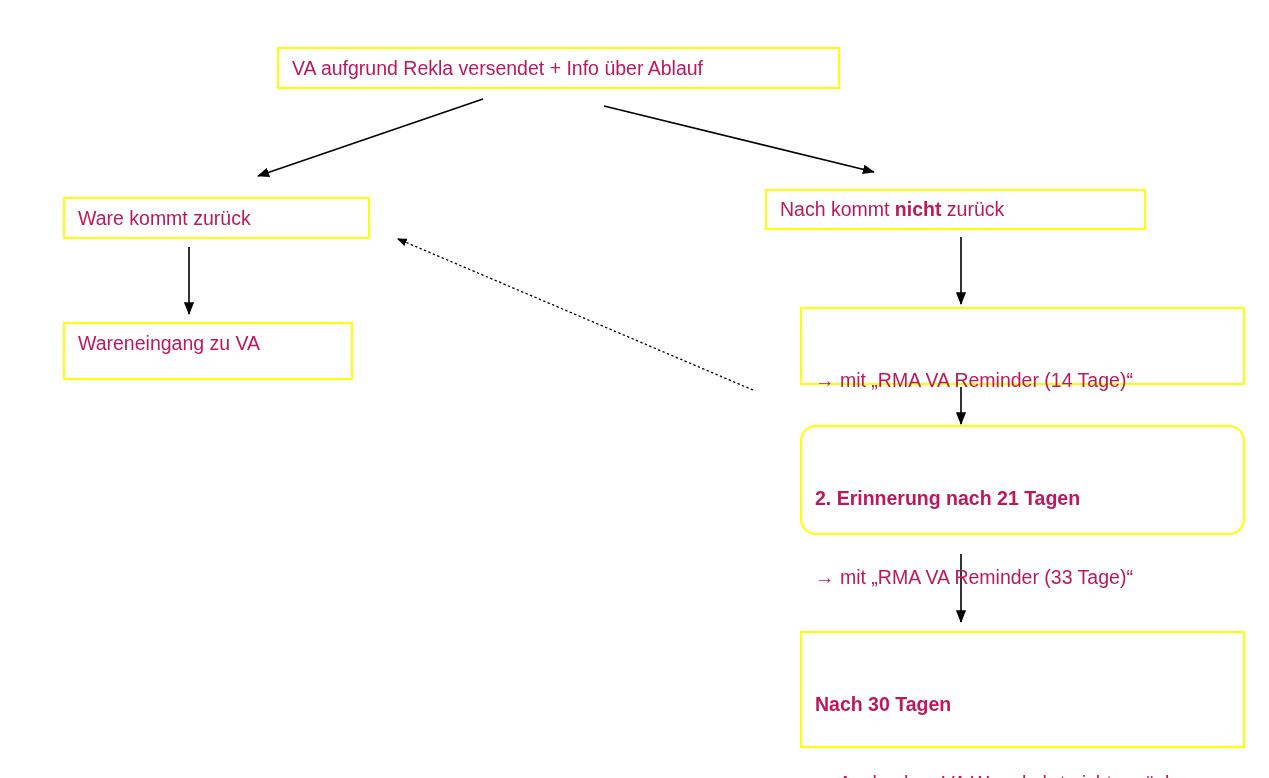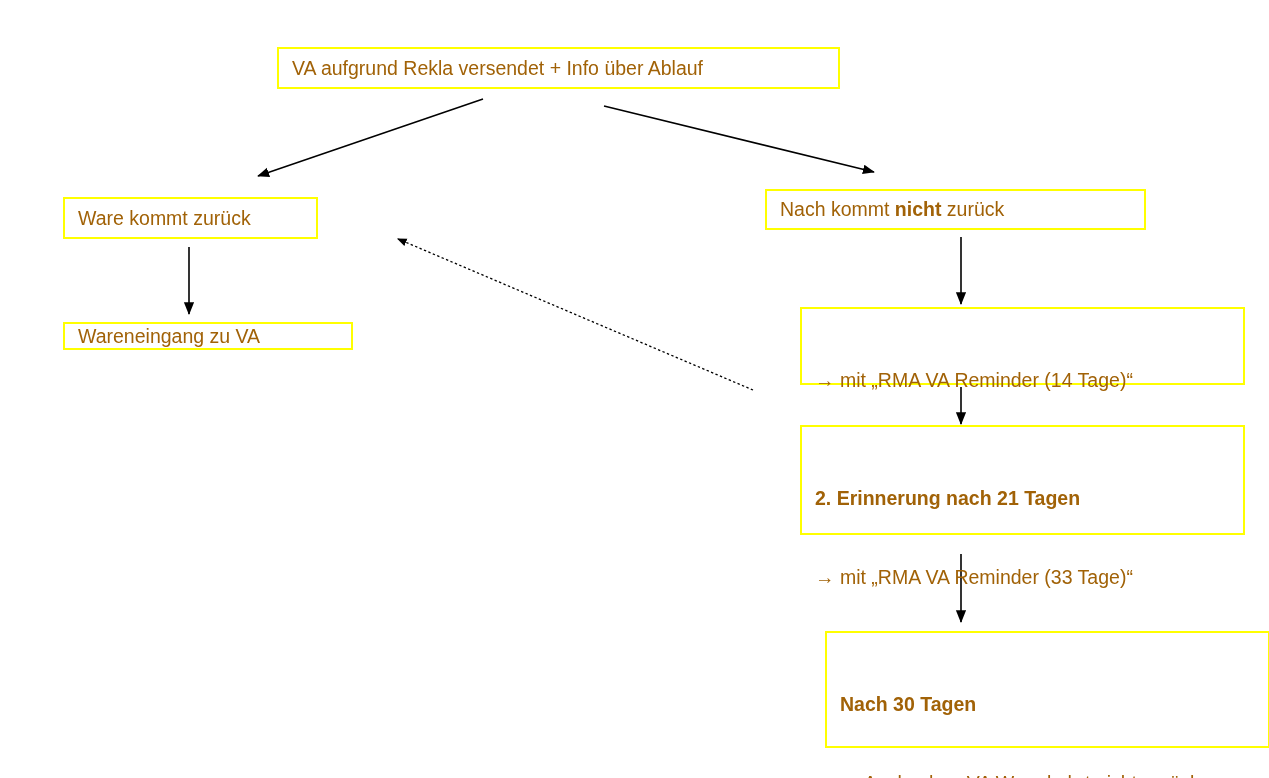--- a/index.html
+++ b/index.html
@@ -13,21 +13,21 @@
     height: 778px;
     background: #ffffff;
     overflow: hidden;
     font-family: "Liberation Sans", sans-serif;
   }
   .node {
     position: absolute;
     box-sizing: border-box;
     border: 2px solid #FFFF00;
     background: #ffffff;
-    color: #a16207;
+    color: #be185d;
     font-size: 19.5px;
     line-height: 1.34;
     padding: 6px 12px 6px 13px;
     white-space: pre-wrap;
   }
   .node .ln { display: block; }
   .node b { font-weight: bold; }
   .arrow-layer {
     position: absolute;
     left: 0; top: 0;
@@ -64,39 +64,39 @@
 
     <line x1="961" y1="554" x2="961" y2="622" stroke="#000000" stroke-width="1.6" marker-end="url(#ah)"></line>
 
     <line x1="753" y1="390" x2="398" y2="239" stroke="#000000" stroke-width="1.3" stroke-dasharray="2.4,2.4" marker-end="url(#ahd)"></line>
   </svg>
 
   <div class="node" style="left:277px; top:47px; width:563px; height:42px; display:flex; align-items:center;">
     <span class="ln">VA aufgrund Rekla versendet + Info über Ablauf</span>
   </div>
 
-  <div class="node" style="left:63px; top:197px; width:255px; height:42px; display:flex; align-items:center;">
+  <div class="node" style="left:63px; top:197px; width:307px; height:42px; display:flex; align-items:center;">
     <span class="ln">Ware kommt zurück</span>
   </div>
 
-  <div class="node" style="left:63px; top:322px; width:290px; height:28px; display:flex; align-items:center;">
+  <div class="node" style="left:63px; top:322px; width:290px; height:58px; display:flex; ">
     <span class="ln">Wareneingang zu VA</span>
   </div>
 
   <div class="node" style="left:765px; top:189px; width:381px; height:41px; display:flex; align-items:center;">
     <span class="ln"><span>Nach kommt </span><b>nicht</b><span> zurück</span></span>
   </div>
 
   <div class="node" style="left:800px; top:307px; width:445px; height:78px;">
     <span class="ln">→ mit „RMA VA Reminder (14 Tage)“</span>
   </div>
 
-  <div class="node" style="left:800px; top:425px; width:445px; height:110px;">
+  <div class="node" style="left:800px; top:425px; width:445px; height:110px;border-radius:16px;">
     <span class="ln"><b>2. Erinnerung nach 21 Tagen</b></span>
     <span class="ln">→ mit „RMA VA Reminder (33 Tage)“</span>
   </div>
 
-  <div class="node" style="left:800px; top:631px; width:445px; height:117px;margin-left:25px;">
+  <div class="node" style="left:800px; top:631px; width:445px; height:117px;">
     <span class="ln"><b>Nach 30 Tagen</b></span>
     <span class="ln" style="display:block; max-width:400px;">→ Ausbuchen VA Ware kehrt nicht zurück</span>
   </div>
 
 </div>
 
 </body></html>

